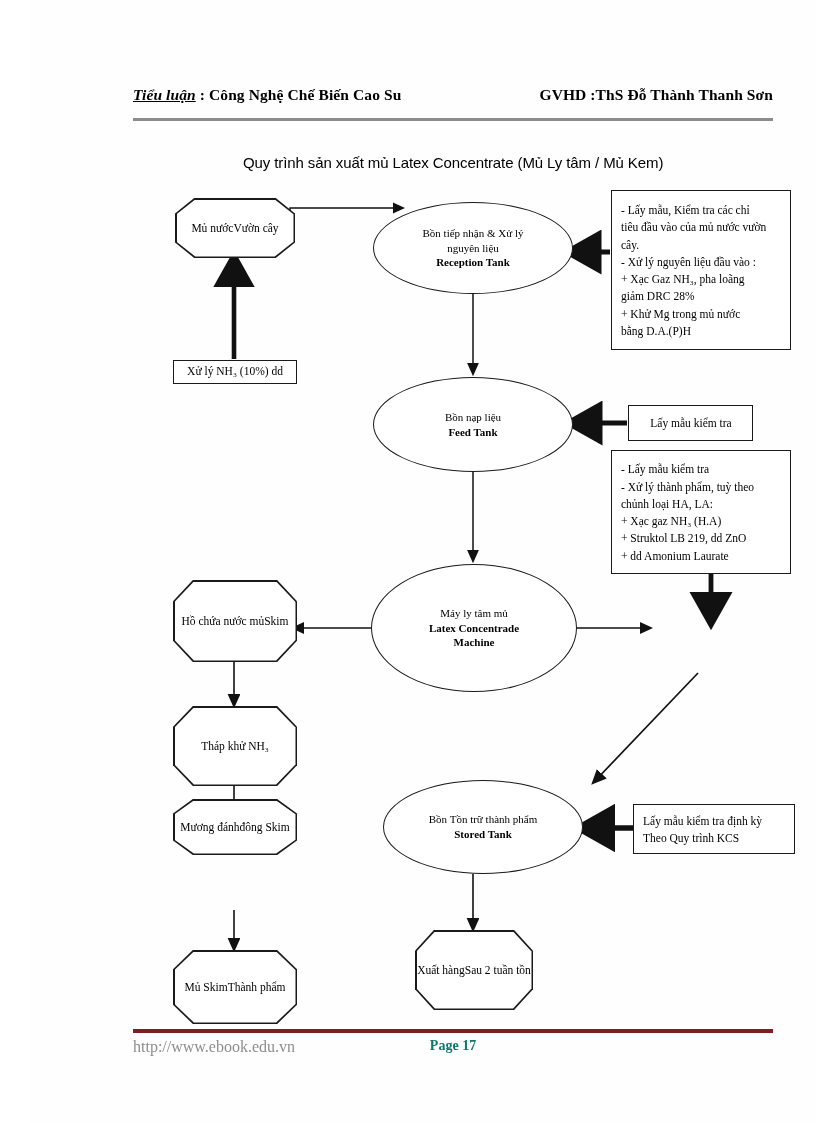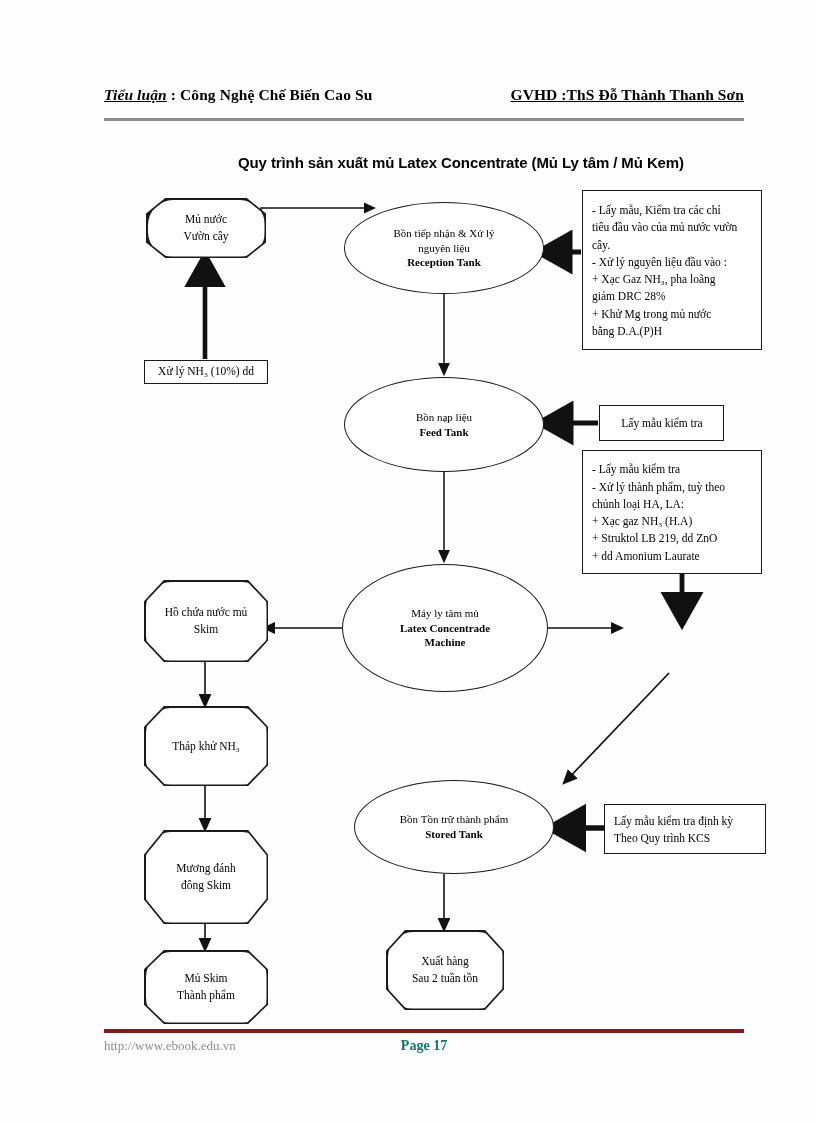--- a/index.html
+++ b/index.html
@@ -14,20 +14,21 @@
     font-family: "Liberation Serif", serif;
     color: #000000;
     overflow: hidden;
   }
 
   
   #page {
     position: absolute;
     inset: 0;
     background: #fefefe;
+    margin-left: 29px;
   }
 
   
   #doc-header {
     position: absolute;
     left: 104px;
     top: 86px;
     width: 640px;
     height: 30px;
     display: flex;
@@ -35,21 +36,21 @@
     justify-content: space-between;
     font-size: 15.5px;
     font-weight: bold;
     letter-spacing: 0.1px;
   }
   #doc-header .hdr-left { white-space: nowrap; }
   #doc-header .hdr-left .under {
     text-decoration: underline;
     font-style: italic;
   }
-  #doc-header .hdr-right { white-space: nowrap; text-decoration: underline; }
+  #doc-header .hdr-right { white-space: nowrap; }
 
   #header-rule {
     position: absolute;
     left: 104px;
     top: 118px;
     width: 640px;
     height: 3px;
     background: #8c8c8c;
   }
 
@@ -68,21 +69,21 @@
     top: 1038px;
     width: 640px;
     height: 22px;
     font-size: 14px;
   }
   #doc-footer .ft-url {
     position: absolute;
     left: 0;
     top: 0;
     color: #8e8e8e;
-    font-size: 13px;
+    font-size: 16px;
   }
   #doc-footer .ft-page {
     position: absolute;
     left: 0;
     top: 0;
     width: 640px;
     text-align: center;
     font-weight: bold;
     color: #0f766e;
   }
@@ -93,23 +94,23 @@
     left: 104px;
     top: 140px;
     width: 660px;
     height: 880px;
   }
   #diagram-title {
     position: absolute;
     left: 110px;
     top: 14px;
     width: 470px;
-    text-align: right;
+    text-align: left;
     font-size: 15px;
-    font-weight: bold;
+    font-weight: normal;
     font-family: "Liberation Sans", sans-serif;
     letter-spacing: -0.1px;
   }
 
   svg#wires {
     position: absolute;
     left: 0;
     top: 0;
     width: 660px;
     height: 880px;
@@ -137,27 +138,26 @@
     clip-path: polygon(16% 0%, 84% 0%, 100% 26%, 100% 74%, 84% 100%,
                        16% 100%, 0% 74%, 0% 26%);
   }
   .oct-wrap > .oct-in {
     position: absolute;
     left: 1.5px; top: 1.5px; right: 1.5px; bottom: 1.5px;
     background: #fff;
     clip-path: polygon(16% 0%, 84% 0%, 100% 26%, 100% 74%, 84% 100%,
                        16% 100%, 0% 74%, 0% 26%);
     display: flex;
-    flex-direction: column;
+    flex-direction: row;
     align-items: center;
     justify-content: center;
     text-align: center;
     font-size: 11.5px;
     line-height: 1.45;
-    border-radius: 25px;
   }
 
   .ellipse {
     border: 1.7px solid #1a1a1a;
     border-radius: 50%;
     background: #fff;
     font-size: 11px;
   }
 
   .boxnote {
@@ -298,21 +298,21 @@
       <span class="ln bold">Machine</span>
     </div>
 
 
     <div class="oct-wrap" style="left:40px; top:566px; width:124px; height:80px;">
       <div class="oct-in">
         <span class="ln">Tháp khử NH₃</span>
       </div>
     </div>
 
-    <div class="oct-wrap" style="left:40px; top:690px; width:124px; height:94px;">
+    <div class="oct-wrap" style="left:40px; top:659px; width:124px; height:56px;">
       <div class="oct-in">
         <span class="ln">Mương đánh</span>
         <span class="ln">đông Skim</span>
       </div>
     </div>
 
     <div class="oct-wrap" style="left:40px; top:810px; width:124px; height:74px;">
       <div class="oct-in">
         <span class="ln bold">Mủ Skim</span>
         <span class="ln bold">Thành phẩm</span>

